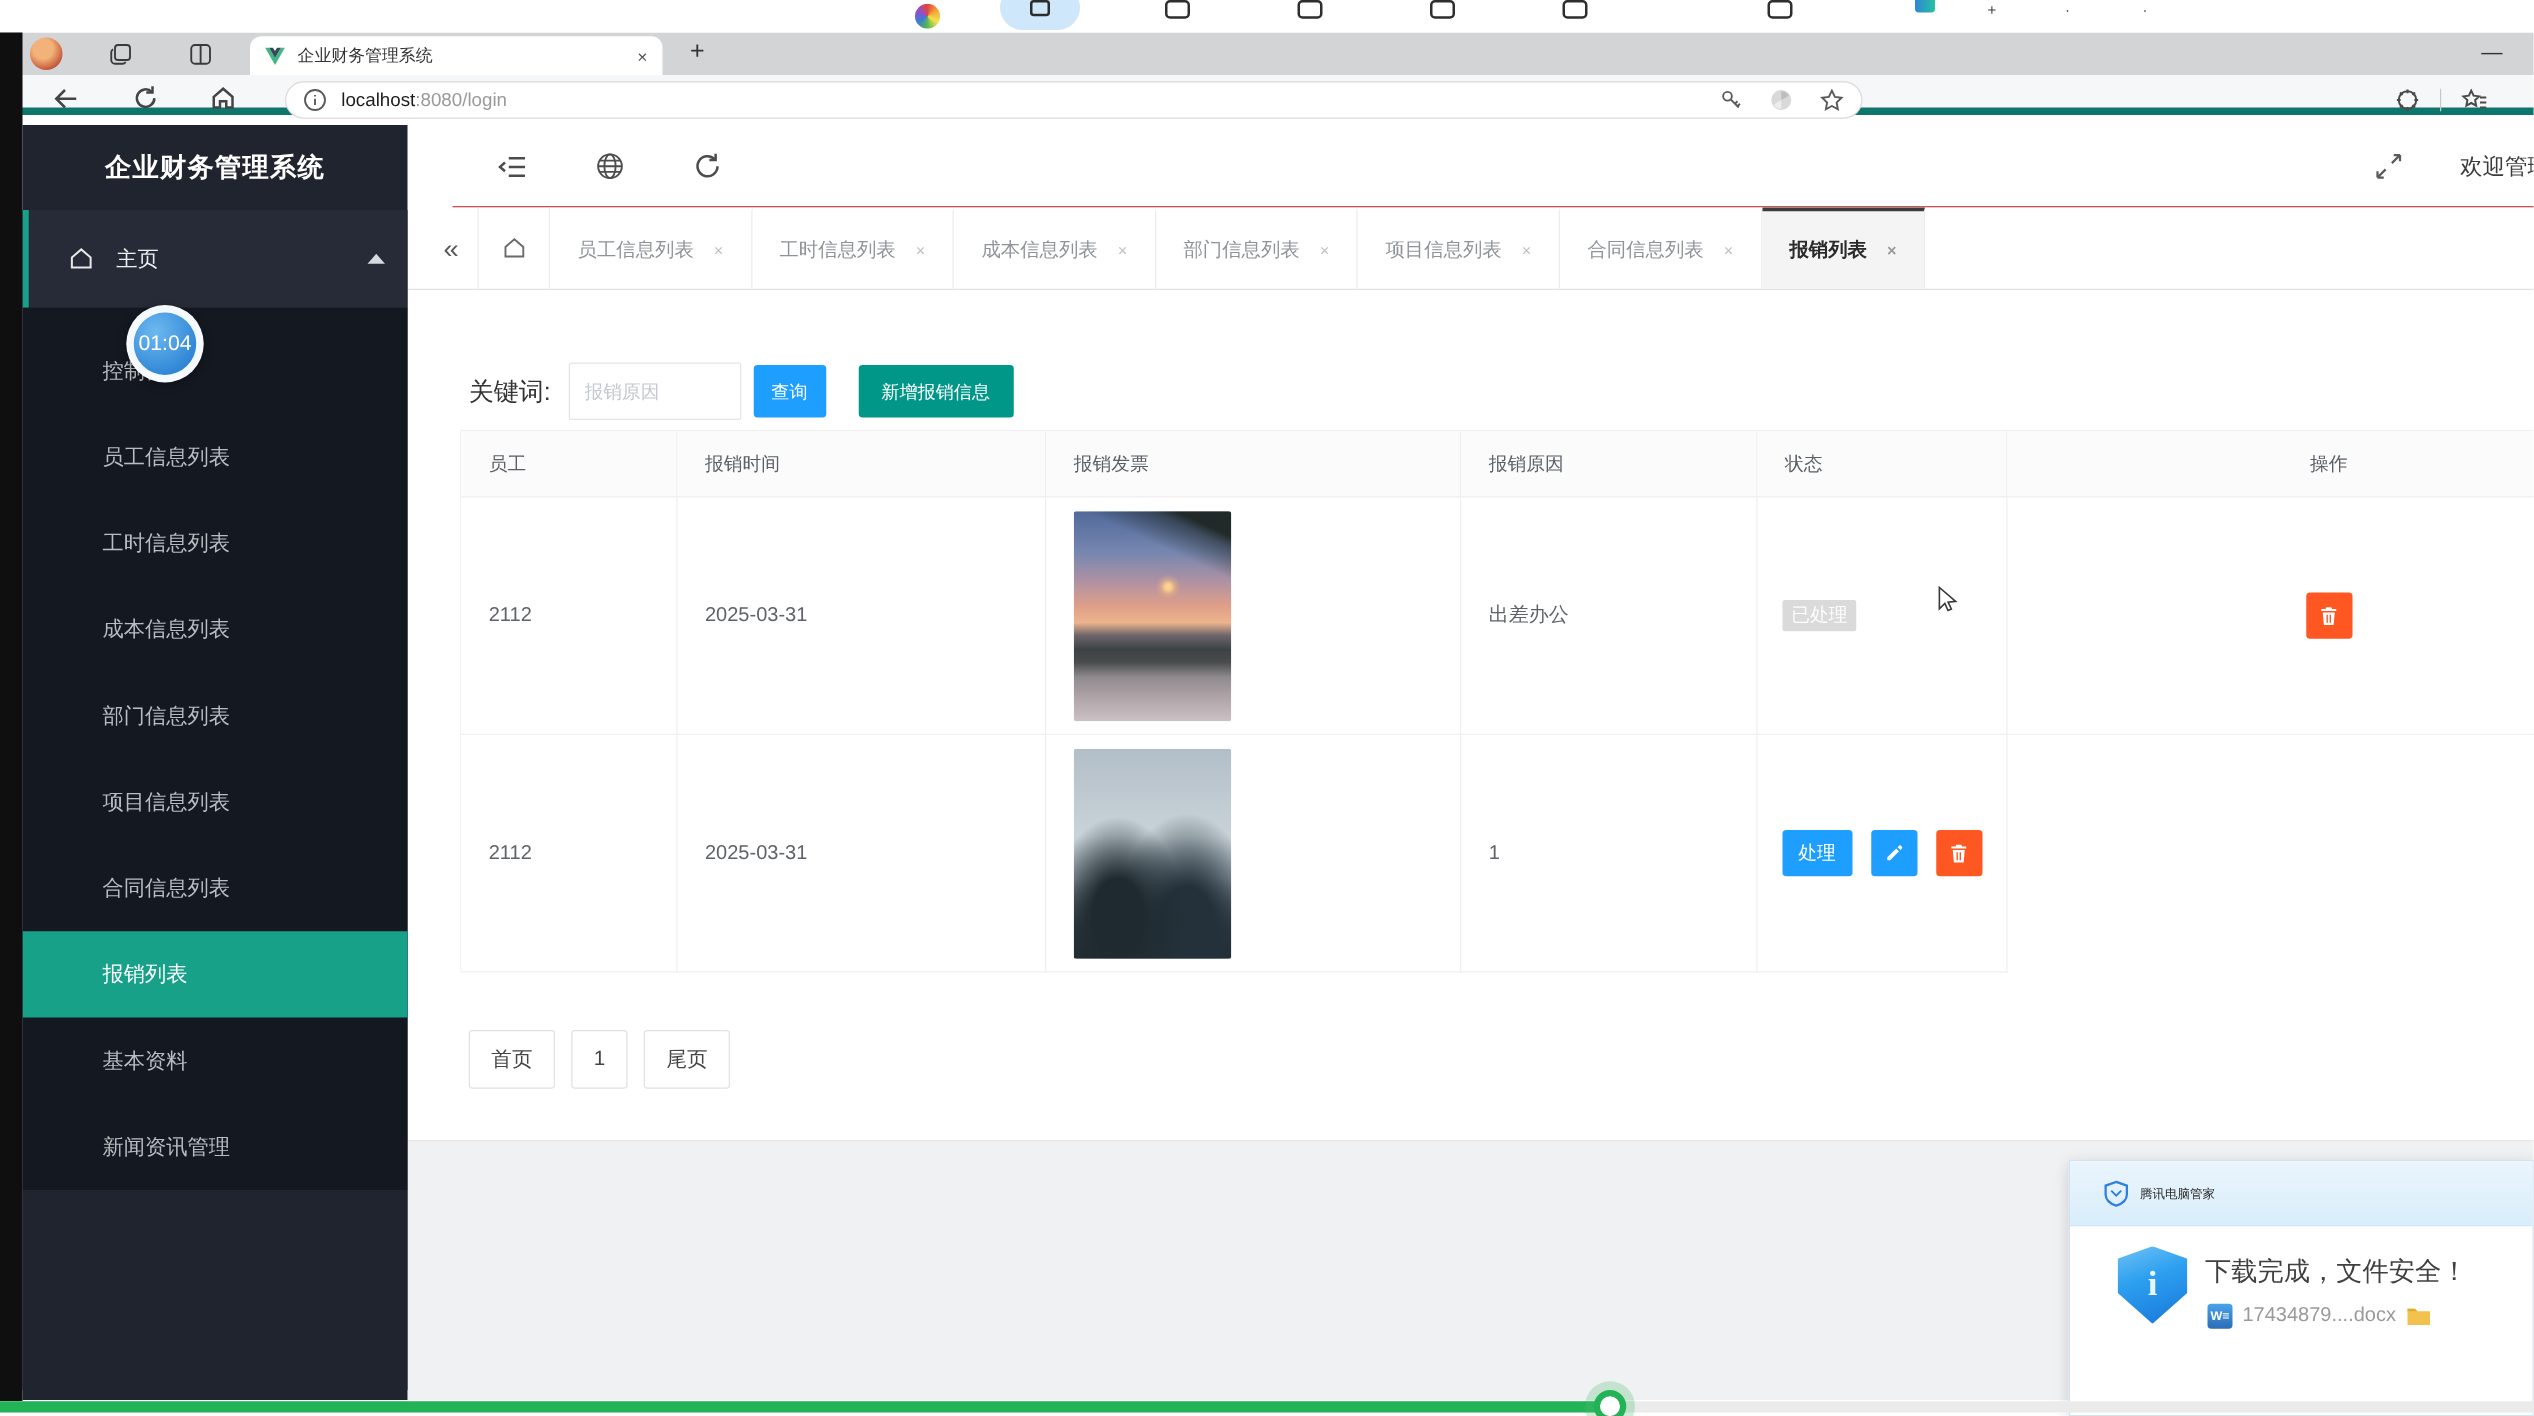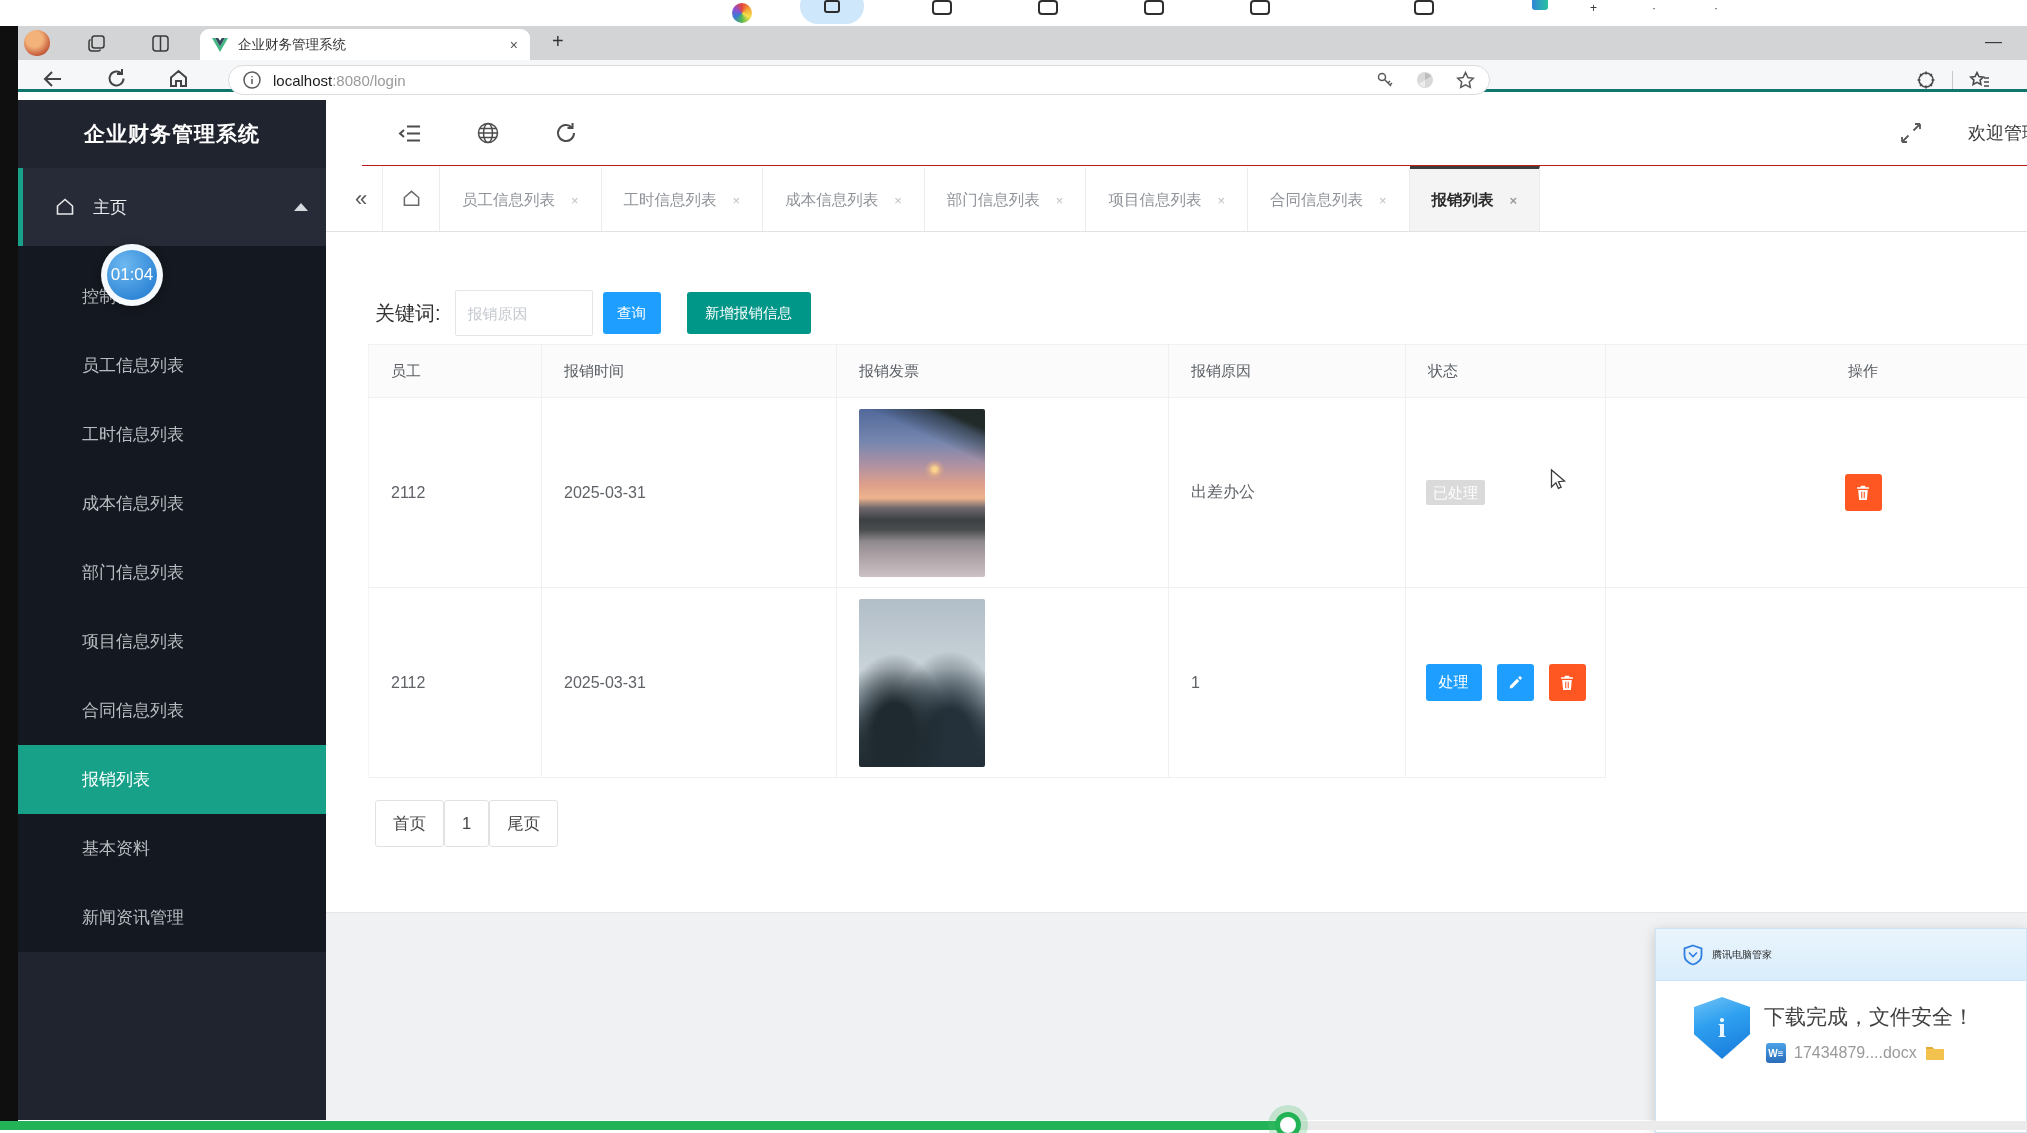--- a/index.html
+++ b/index.html
@@ -30,21 +30,21 @@
     background: radial-gradient(circle at 40% 35%, #f2b279 0 35%, #c95f3f 70%, #7c3624 100%); }
   .bicon { position:absolute; top:9px; color:#3a3a3a; }
   .btab { position:absolute; left:200px; top:3px; width:330px; height:31px; background:#fff; border-radius:9px 9px 0 0;
     display:flex; align-items:center; padding:0 12px; }
   .btab-title { font-size:13.5px; color:#333; margin-left:10px; flex:1; }
   .btab-close { font-size:14px; color:#555; }
   .newtab { position:absolute; left:552px; top:4px; font-size:20px; color:#333; }
   .minimize { position:absolute; left:1985px; top:6px; font-size:17px; color:#333; }
 
   
-  .btoolbar { position:absolute; left:0; top:60px; width:2027px; height:32px; background:#f6f7f8; border-bottom:3px solid #0f766e; z-index:4; }
+  .btoolbar { position:absolute; left:0; top:60px; width:2027px; height:32px; background:#f6f7f8; border-bottom:6px solid #0f766e; z-index:4; }
   .navic { position:absolute; top:8px; }
   .urlbar { position:absolute; left:228px; top:5px; width:1262px; height:30px; background:#fff; border:1px solid #dcdcdc;
     border-radius:16px; display:flex; align-items:center; padding:0 14px; }
   .urlhost { font-size:15px; color:#1c1c1c; }
   .urlpath { font-size:15px; color:#9a9a9a; }
   .url-right { margin-left:auto; display:flex; align-items:center; gap:22px; }
   .searchbar { position:absolute; left:1508px; top:5px; width:382px; height:30px; background:#fff; border:1px solid #dcdcdc;
     border-radius:16px; display:flex; align-items:center; padding:0 12px; gap:10px; }
   .searchbar input { border:none; outline:none; font-size:15px; color:#333; width:250px; background:transparent; font-family:"Liberation Sans",sans-serif; }
   .searchbar input::placeholder { color:#8f8f8f; }
@@ -119,21 +119,21 @@
     radial-gradient(ellipse at 72% 88%, #24313a 0 18%, transparent 46%),
     linear-gradient(180deg, #b2bec8 0%, #c9d3d9 42%, #9dabb4 62%, #5c6a72 74%, #333f47 84%, #222b32 100%); }
   .badge { padding:5px 7px; font-size:15px; border-radius:2px; line-height:1; }
   .badge.done { background:#dadada; color:#fdfdfd; margin-left:-2px; }
   .badge.pending { background:#FFB800; color:#fff; margin-left:-2px; }
   .ibtn { width:37px; height:37px; border:none; border-radius:3px; display:flex; align-items:center; justify-content:center; }
   .ibtn.blue { background:#1E9FFF; }
   .ibtn.red { background:#FF5722; }
   .btn-process { background:#1E9FFF; height:37px; padding:0 13px; font-size:15px; }
 
-  .pagination { position:absolute; left:49px; top:568px; display:flex; }
+  .pagination { position:absolute; left:49px; top:592px; display:flex; gap:13px; }
   .pgbtn { height:47px; padding:0 17px; background:#fff; border:1px solid #e2e2e2; border-radius:3px;
     font-size:16.5px; color:#454545; display:flex; align-items:center; font-family:"Liberation Sans",sans-serif; }
 
   .below { position:absolute; left:0; top:812px; width:1701px; height:208px; background:#f0f1f3; border-top:1px solid #e6e6e6; }
 
   
   .cursor { position:absolute; left:1545px; top:468px; z-index:70; }
 
   
   .notif { position:absolute; left:1655px; top:928px; width:372px; height:205px; background:#fff;

